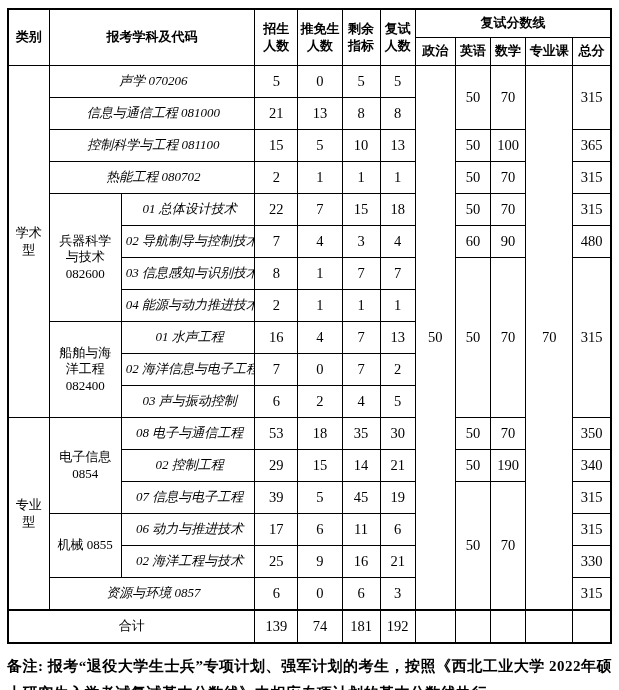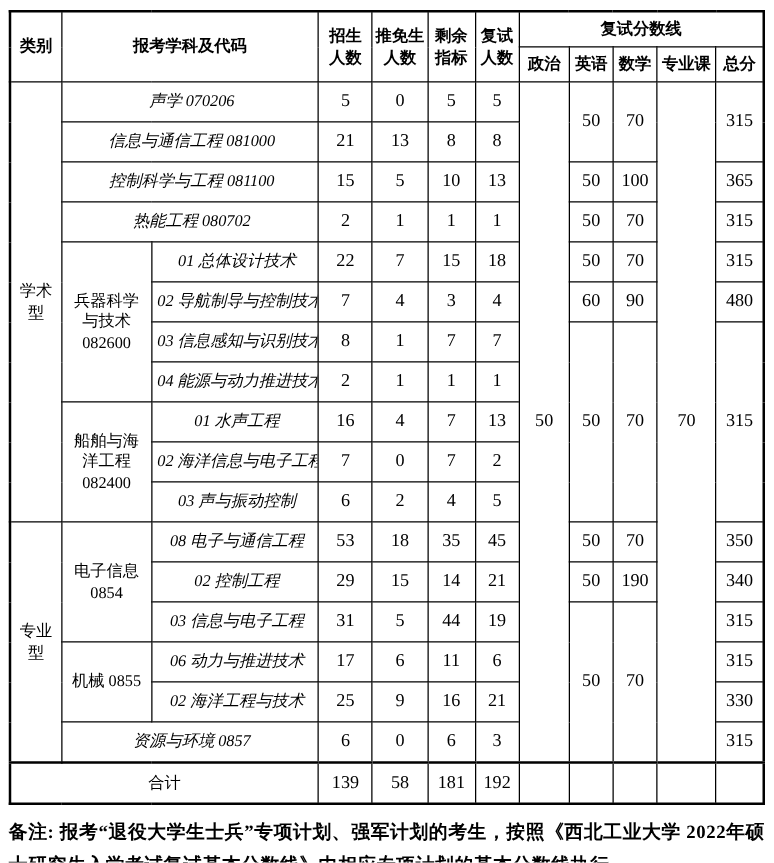--- a/index.html
+++ b/index.html
@@ -164,40 +164,40 @@
       <td class="num">5</td>
     </tr>
     <tr>
       <td rowspan="6">专业型</td>
       <td rowspan="3" class="pre">电子信息
 0854</td>
       <td class="subj">08 电子与通信工程</td>
       <td class="num">53</td>
       <td class="num">18</td>
       <td class="num">35</td>
-      <td class="num">45</td>
+      <td class="num">30</td>
       <td class="num">50</td>
       <td class="num">70</td>
       <td class="num">350</td>
     </tr>
     <tr>
       <td class="subj">02 控制工程</td>
       <td class="num">29</td>
       <td class="num">15</td>
       <td class="num">14</td>
       <td class="num">21</td>
       <td class="num">50</td>
       <td class="num">190</td>
       <td class="num">340</td>
     </tr>
     <tr>
-      <td class="subj">03 信息与电子工程</td>
-      <td class="num">31</td>
-      <td class="num">5</td>
-      <td class="num">44</td>
+      <td class="subj">07 信息与电子工程</td>
+      <td class="num">39</td>
+      <td class="num">5</td>
+      <td class="num">45</td>
       <td class="num">19</td>
       <td rowspan="4" class="num">50</td>
       <td rowspan="4" class="num">70</td>
       <td class="num">315</td>
     </tr>
     <tr>
       <td rowspan="2" class="pre">机械 0855</td>
       <td class="subj">06 动力与推进技术</td>
       <td class="num">17</td>
       <td class="num">6</td>
@@ -217,21 +217,21 @@
       <td colspan="2" class="subj">资源与环境 0857</td>
       <td class="num">6</td>
       <td class="num">0</td>
       <td class="num">6</td>
       <td class="num">3</td>
       <td class="num">315</td>
     </tr>
     <tr class="totalrow">
       <td colspan="3">合计</td>
       <td class="num">139</td>
-      <td class="num">58</td>
+      <td class="num">74</td>
       <td class="num">181</td>
       <td class="num">192</td>
       <td></td>
       <td></td>
       <td></td>
       <td></td>
       <td></td>
     </tr>
   </tbody>
     </table>

